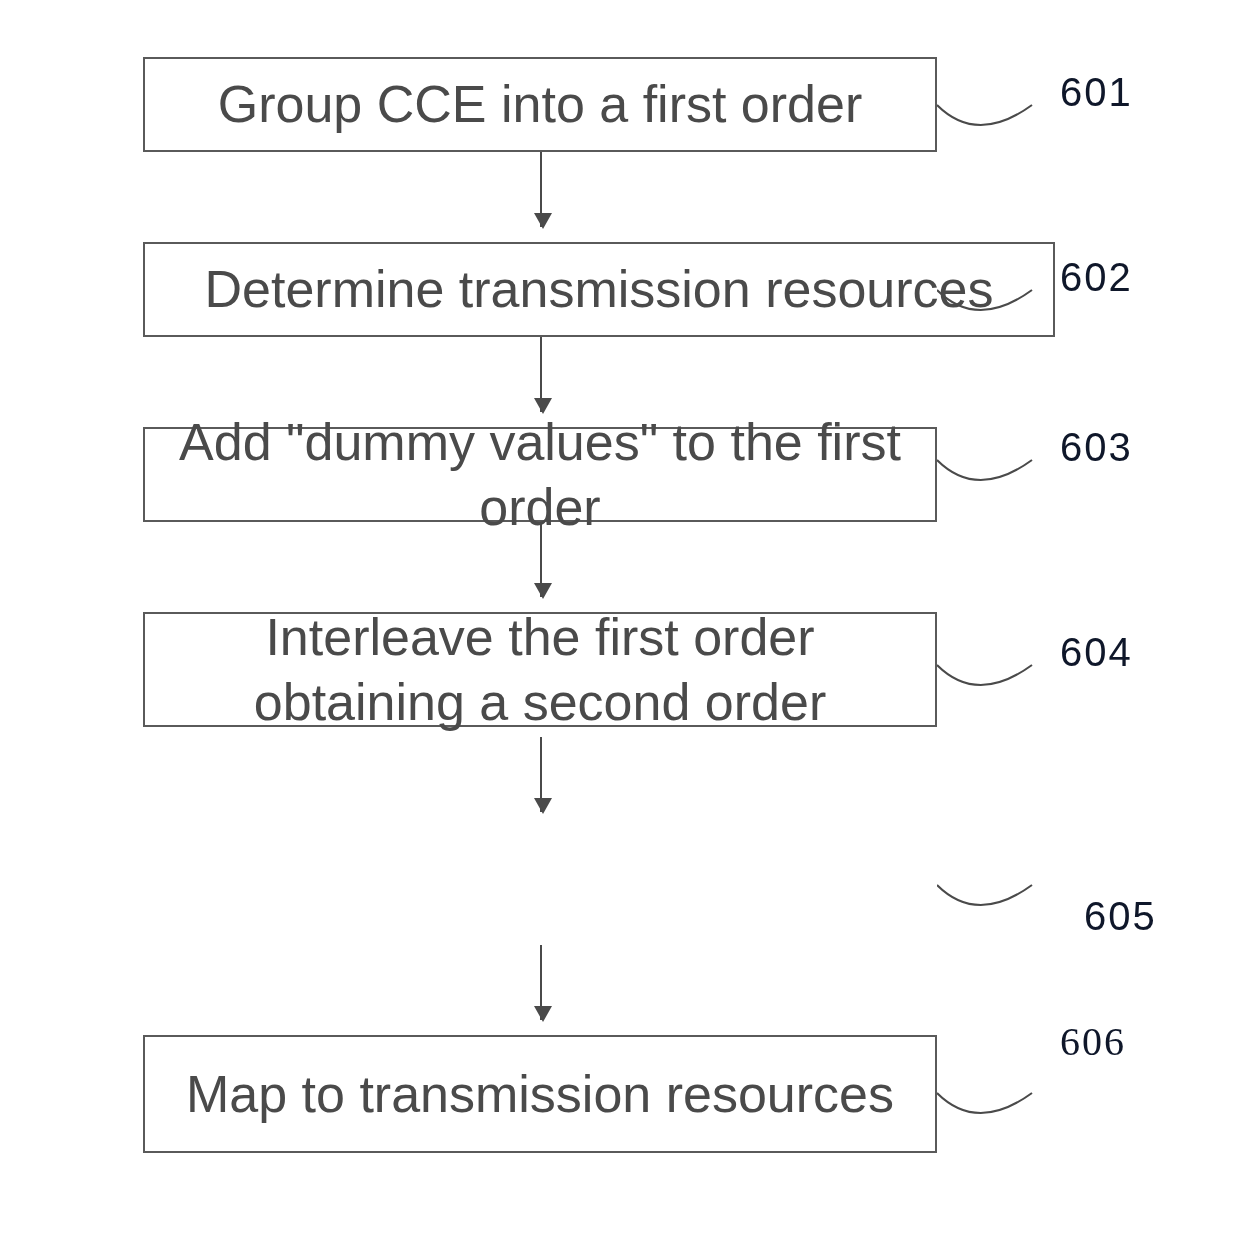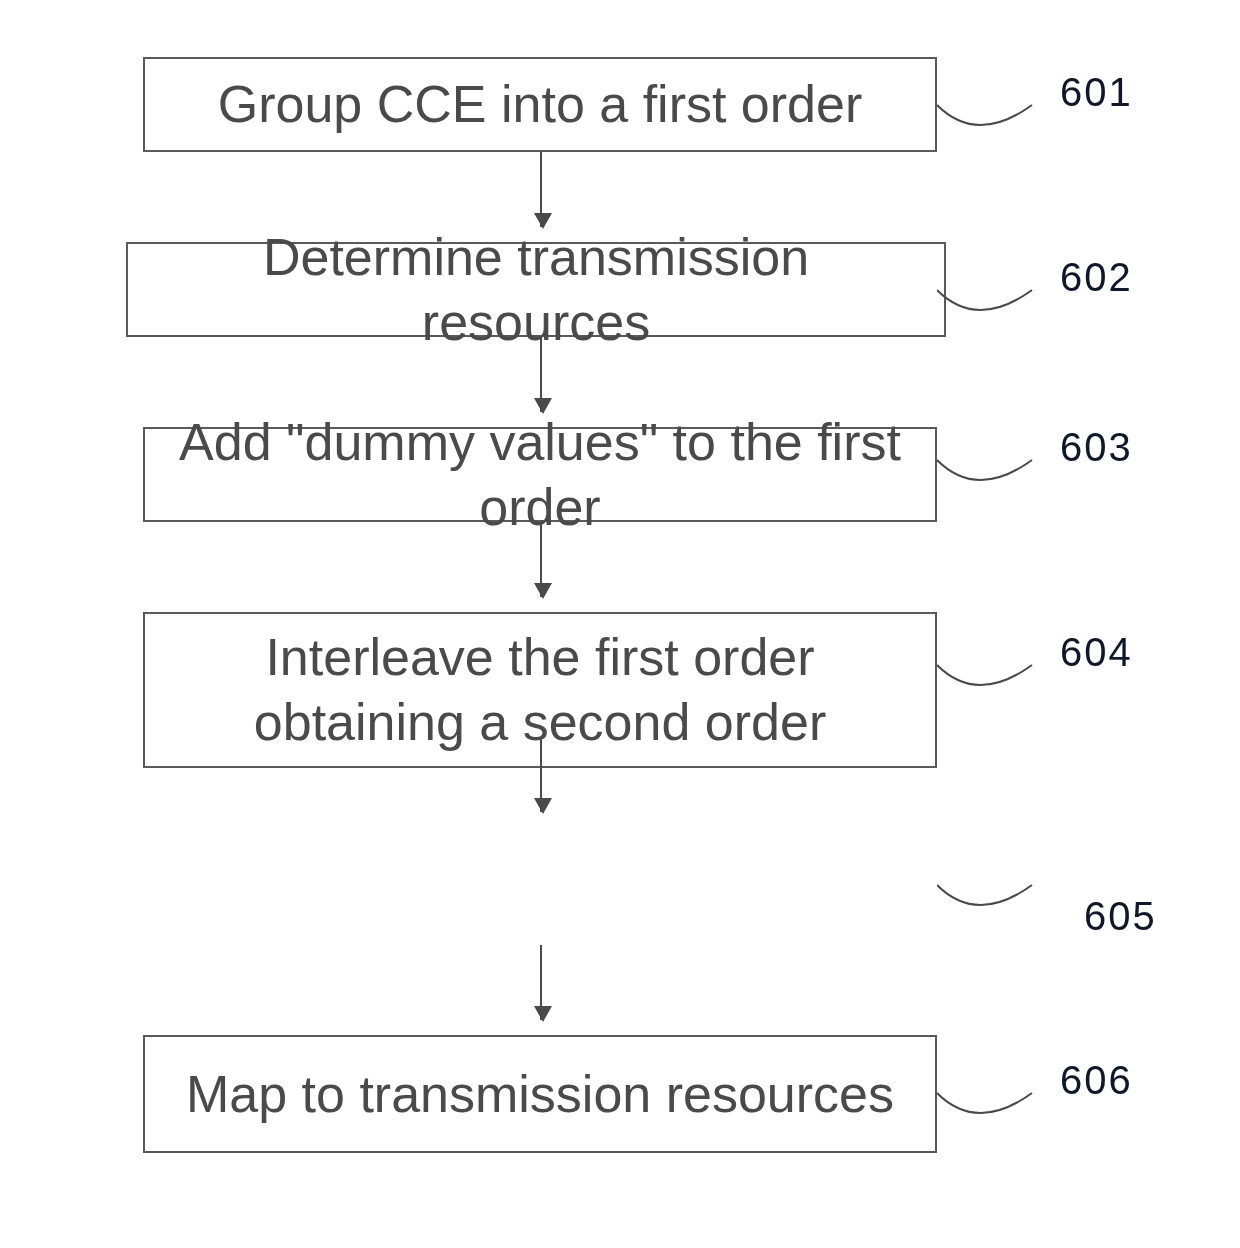--- a/index.html
+++ b/index.html
@@ -64,41 +64,41 @@
   <div class="step-box" style="left:143px; top:57px; width:794px; height:95px;">
     <span>Group CCE into a first order</span>
   </div>
   <svg class="leader" style="left:937px; top:90px; width:110px; height:40px;" viewBox="0 0 110 40">
     <path d="M0 15 Q 40 55 95 15" stroke="#4a4a4a" stroke-width="2" fill="none"></path>
   </svg>
   <div class="ref-label" style="left:1060px; top:70px;">601</div>
 
   <div class="arrow" style="left:540px; top:152px; height:75px;"></div>
 
-  <div class="step-box" style="left:126px; top:242px; width:820px; height:95px;">
+  <div class="step-box" style="left:143px; top:242px; width:912px; height:95px;">
     <span>Determine  transmission resources</span>
   </div>
   <svg class="leader" style="left:937px; top:275px; width:110px; height:40px;" viewBox="0 0 110 40">
     <path d="M0 15 Q 40 55 95 15" stroke="#4a4a4a" stroke-width="2" fill="none"></path>
   </svg>
   <div class="ref-label" style="left:1060px; top:255px;">602</div>
 
   <div class="arrow" style="left:540px; top:337px; height:75px;"></div>
 
   <div class="step-box" style="left:143px; top:427px; width:794px; height:95px;">
     <span>Add "dummy values" to the first order</span>
   </div>
   <svg class="leader" style="left:937px; top:445px; width:110px; height:40px;" viewBox="0 0 110 40">
     <path d="M0 15 Q 40 55 95 15" stroke="#4a4a4a" stroke-width="2" fill="none"></path>
   </svg>
   <div class="ref-label" style="left:1060px; top:425px;">603</div>
 
   <div class="arrow" style="left:540px; top:522px; height:75px;"></div>
 
-  <div class="step-box" style="left:143px; top:612px; width:794px; height:156px;">
+  <div class="step-box" style="left:143px; top:612px; width:794px; height:115px;">
     <span>Interleave the first order obtaining a second order</span>
   </div>
   <svg class="leader" style="left:937px; top:650px; width:110px; height:40px;" viewBox="0 0 110 40">
     <path d="M0 15 Q 40 55 95 15" stroke="#4a4a4a" stroke-width="2" fill="none"></path>
   </svg>
   <div class="ref-label" style="left:1060px; top:630px;">604</div>
 
   <div class="arrow" style="left:540px; top:737px; height:75px;"></div>
 
   <svg class="leader" style="left:937px; top:870px; width:110px; height:40px;" viewBox="0 0 110 40">
@@ -107,15 +107,15 @@
   <div class="ref-label" style="left:1084px; top:850px;margin-top:44px;">605</div>
 
   <div class="arrow" style="left:540px; top:945px; height:75px;"></div>
 
   <div class="step-box" style="left:143px; top:1035px; width:794px; height:118px;">
     <span>Map to transmission resources</span>
   </div>
   <svg class="leader" style="left:937px; top:1078px; width:110px; height:40px;" viewBox="0 0 110 40">
     <path d="M0 15 Q 40 55 95 15" stroke="#4a4a4a" stroke-width="2" fill="none"></path>
   </svg>
-  <div class="ref-label" style="left:1060px; top:1058px;">606</div>
+  <div class="ref-label" style="left:1060px; top:1018px;font-family:Liberation Serif, serif;">606</div>
 
 </div>
 
 </body></html>

